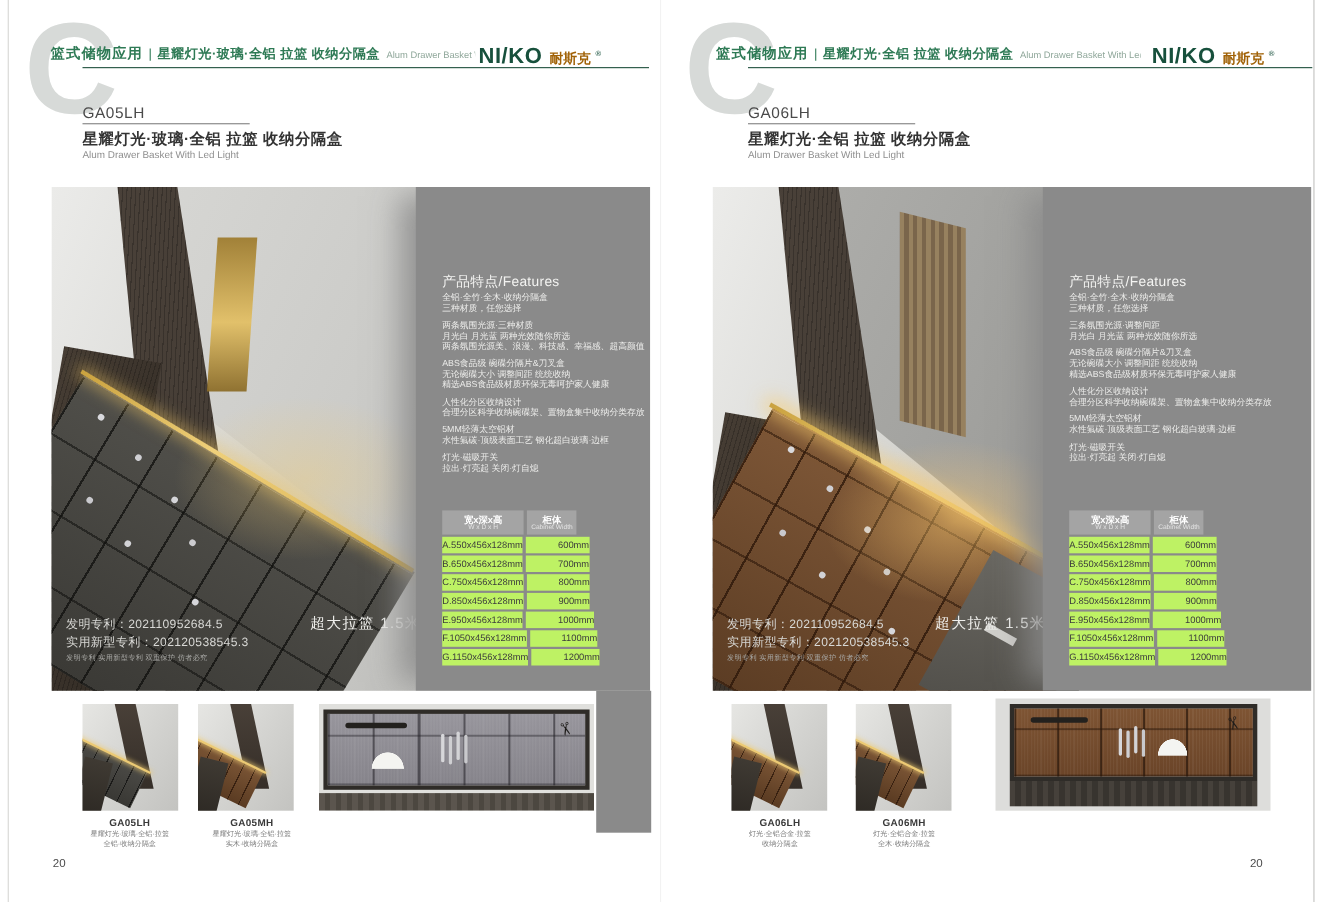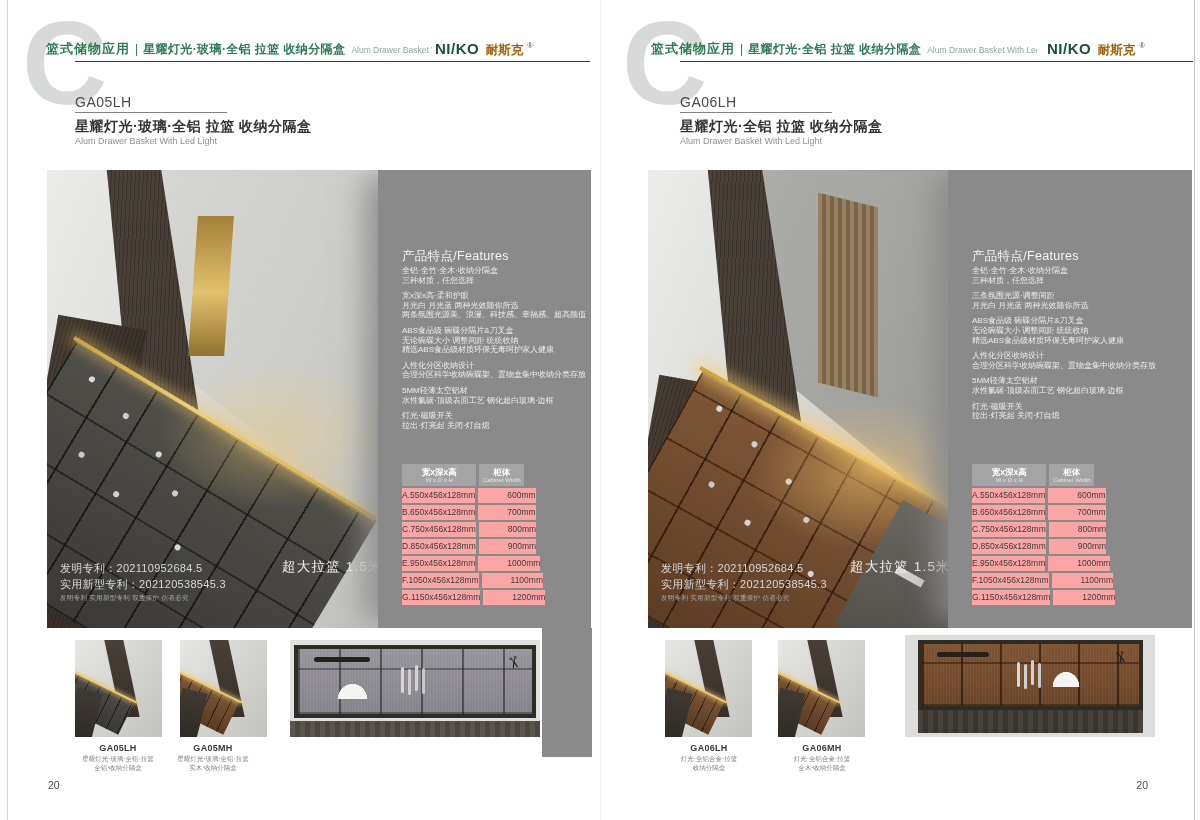--- a/index.html
+++ b/index.html
@@ -17,21 +17,21 @@
   
   .c-mark{position:absolute;left:22px;top:4px;font-size:118px;line-height:1;font-weight:700;color:#d7dad8;z-index:0;}
   .header{position:absolute;left:46px;top:40px;display:flex;align-items:baseline;white-space:nowrap;max-width:386px;overflow:hidden;z-index:2;}
   .page--right .header{left:51px;}
   .h-cat{font-size:13px;font-weight:bold;color:#2e7a55;letter-spacing:1px;}
   .h-div{font-size:12px;color:#2e7a55;margin:0 5px;font-weight:300;}
   .h-line{font-size:12px;font-weight:bold;color:#2e7a55;letter-spacing:.4px;}
   .h-en{font-size:8.5px;color:#8fa79a;margin-left:6px;}
   .brand{position:absolute;left:435px;top:40px;white-space:nowrap;z-index:2;}
   .page--right .brand{left:447px;}
-  .b-en{font-size:15px;font-weight:800;color:#17503c;letter-spacing:.5px;}
+  .b-en{font-size:20px;font-weight:800;color:#17503c;letter-spacing:.5px;}
   .b-cn{font-size:12.5px;font-weight:800;color:#a16207;margin-left:2px;}
   .b-reg{font-size:7px;color:#17503c;vertical-align:super;}
   .h-rule{position:absolute;left:75px;top:61px;width:515px;height:1px;background:#1e4f3c;z-index:2;}
   .page--right .h-rule{left:80px;width:513px;}
 
   
   .model{position:absolute;left:75px;top:94px;font-size:14px;color:#4a4a4a;letter-spacing:.5px;}
   .model-rule{position:absolute;left:75px;top:112px;width:152px;height:1px;background:#818181;}
   .title{position:absolute;left:75px;top:118px;font-size:14px;font-weight:bold;color:#333333;letter-spacing:.5px;}
   .subtitle{position:absolute;left:75px;top:136px;font-size:9px;color:#8f8f8f;}
@@ -104,21 +104,21 @@
   .f-group p{margin:0;font-size:8px;line-height:9.6px;color:#ececea;white-space:nowrap;}
 
   .size-table{position:absolute;left:24px;top:294px;width:122px;}
   .st-head{display:flex;gap:3px;margin-bottom:2px;}
   .st-h1,.st-h2{background:#a4a4a4;color:#ffffff;text-align:center;padding:3px 0 2px 0;}
   .st-h1{width:82px;}
   .st-h2{width:49px;}
   .st-ht{font-size:8.5px;font-weight:bold;line-height:10px;}
   .st-hs{font-size:6px;color:#e3e3e3;line-height:7px;}
   .st-row{display:flex;gap:3px;margin-bottom:2px;}
-  .st-c1,.st-c2{background:#fca5a5;color:#3c3c3c;font-size:8.5px;line-height:15px;height:15px;text-align:center;}
+  .st-c1,.st-c2{background:#bef264;color:#3c3c3c;font-size:8.5px;line-height:15px;height:15px;text-align:center;}
   .st-c1{width:82px;}
   .st-c2{width:49px;padding-left:29px;}
 
   .gray-tail{position:absolute;left:542px;top:628px;width:50px;height:129px;background:#8a8a8a;}
 
   
   .thumb{position:absolute;top:640px;width:87px;height:97px;overflow:hidden;
         background:linear-gradient(125deg,#e6e6e3 0%,#d2d2cf 55%,#c3c3c0 100%);}
   .thumb1{left:75px;}
   .thumb2{left:180px;}
@@ -157,21 +157,21 @@
         box-shadow:0 14px 0 -3px #6b6963;}
   .w-sp{position:absolute;left:44%;top:28%;width:3px;height:40%;background:#d7d7da;border-radius:2px;
         box-shadow:7px 2px 0 #cfcfd2,14px -2px 0 #d3d3d6,21px 1px 0 #c9c9cc;}
   .w-fan{position:absolute;left:16%;bottom:22%;width:15%;height:28%;
         background:radial-gradient(ellipse at 50% 100%,#f4f4f1 0 58%,transparent 60%);}
   .w-wood .w-fan{left:auto;right:26%;bottom:32%;}
   .w-sci{position:absolute;right:5%;top:6%;font-size:16px;color:#1e1c1a;transform:rotate(75deg);}
 
   .cap{position:absolute;top:743px;width:130px;text-align:center;}
   .cap1{left:53px;}
-  .cap2{left:148px;}
+  .cap2{left:164px;}
   .page--right .cap1{left:44px;}
   .page--right .cap2{left:157px;}
   .cap-m{font-size:9px;font-weight:bold;color:#3a3a3a;margin-bottom:2px;letter-spacing:.3px;}
   .cap-l{font-size:6.5px;color:#7d7d7d;line-height:8.5px;}
 
   .pagenum{position:absolute;left:48px;top:779px;font-size:10.5px;color:#4a4a4a;}
   .page--right .pagenum{left:auto;right:52px;}
 </style>
 </head>
 <body>
@@ -220,21 +220,21 @@
       <div class="banner">超大拉篮 1.5米 可定制</div>
 
       <div class="feat-panel">
         <div class="features">
           <div class="f-head">产品特点/Features</div>
           <div class="f-group">
             <p>全铝·全竹·全木·收纳分隔盒</p>
             <p>三种材质，任您选择</p>
           </div>
           <div class="f-group">
-            <p>宽x深x高·柔和护眼</p>
+            <p>两条氛围光源·三种材质</p>
             <p>月光白 月光蓝 两种光效随你所选</p>
             <p>两条氛围光源美、浪漫、科技感、幸福感、超高颜值</p>
           </div>
           <div class="f-group">
             <p>ABS食品级 碗碟分隔片&amp;刀叉盒</p>
             <p>无论碗碟大小 调整间距 统统收纳</p>
             <p>精选ABS食品级材质环保无毒呵护家人健康</p>
           </div>
           <div class="f-group">
             <p>人性化分区收纳设计</p>

